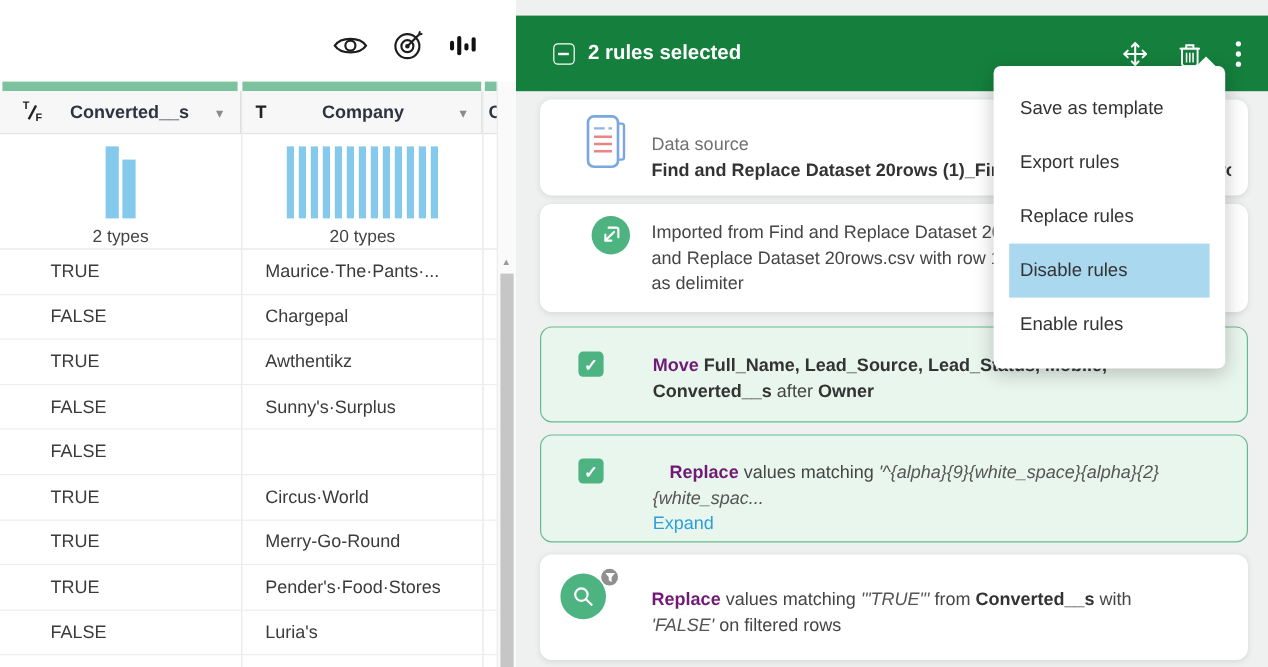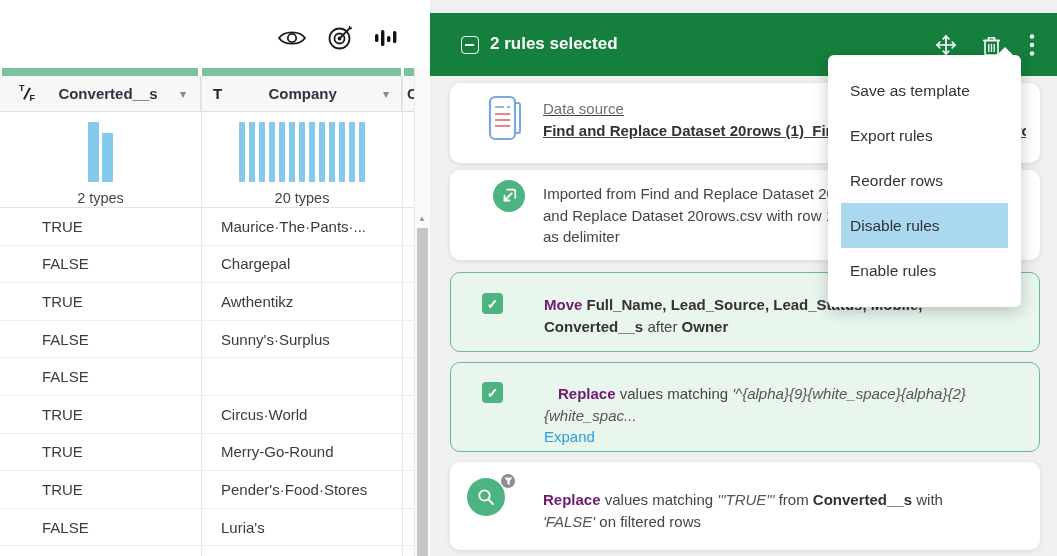--- a/index.html
+++ b/index.html
@@ -230,21 +230,21 @@
 
   <div class="card" style="top:83px; height:80px;">
     <span id="doc-icon">
       <svg width="34" height="46" viewBox="0 0 34 46" fill="none">
         <path d="M27 8 h3 a2 2 0 0 1 2 2 v26 a2 2 0 0 1 -2 2 h-3" stroke="#7aa7e0" stroke-width="2"></path>
         <rect x="2" y="2" width="25" height="42" rx="5" fill="#fff" stroke="#7aa7e0" stroke-width="2.2"></rect>
         <path d="M7 12 h9 M19 12 h3" stroke="#90b4e4" stroke-width="2"></path>
         <path d="M7 19 h15 M7 25 h15 M7 31 h15" stroke="#e98585" stroke-width="2"></path>
       </svg>
     </span>
-    <div class="card-text" style="top:15px;text-decoration:underline;">
+    <div class="card-text" style="top:27px;">
       <div class="grey-label">Data source</div>
       <div class="bold" style="white-space:nowrap; overflow:hidden;">Find and Replace Dataset 20rows (1)_Find and Replace Dataset 20rows.csv</div>
     </div>
   </div>
 
   <div id="connector"></div>
 
   <div class="card" style="top:170px; height:90px;">
     <span class="gcircle" style="left:43px; top:10px; width:32px; height:32px;">
       <svg width="18" height="18" viewBox="0 0 20 20" fill="none" stroke="#fff" stroke-width="2" stroke-linecap="round" stroke-linejoin="round">
@@ -301,17 +301,17 @@
       </div>
       <div>
         <span class="ital">'FALSE'</span><span> on filtered rows</span>
       </div>
     </div>
   </div>
 
   <div id="context-menu">
     <div class="menu-item">Save as template</div>
     <div class="menu-item">Export rules</div>
-    <div class="menu-item">Reorder rows</div>
+    <div class="menu-item">Replace rules</div>
     <div class="menu-item hl">Disable rules</div>
     <div class="menu-item">Enable rules</div>
   </div>
 </div>
 
 </body></html>

